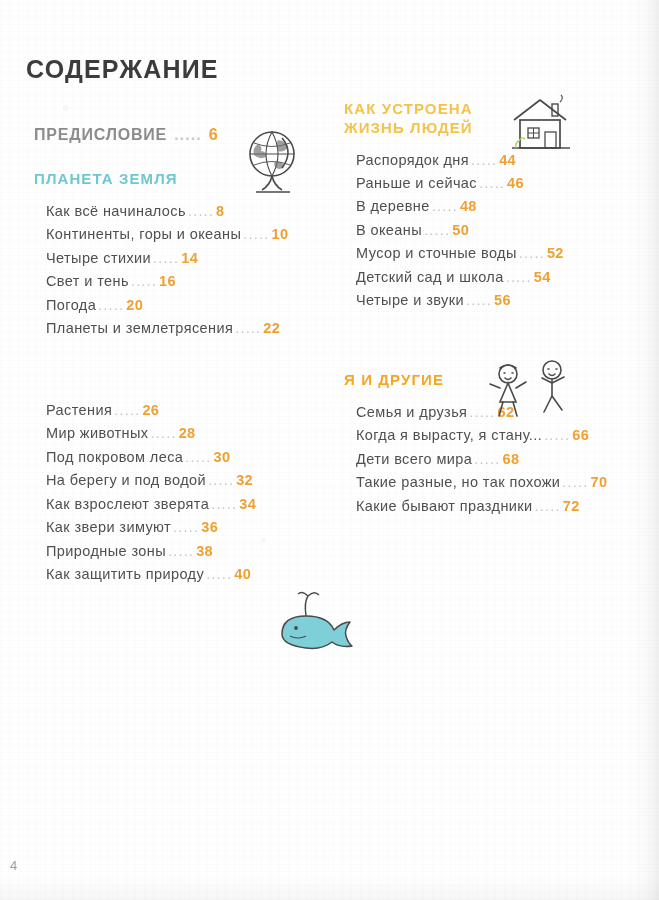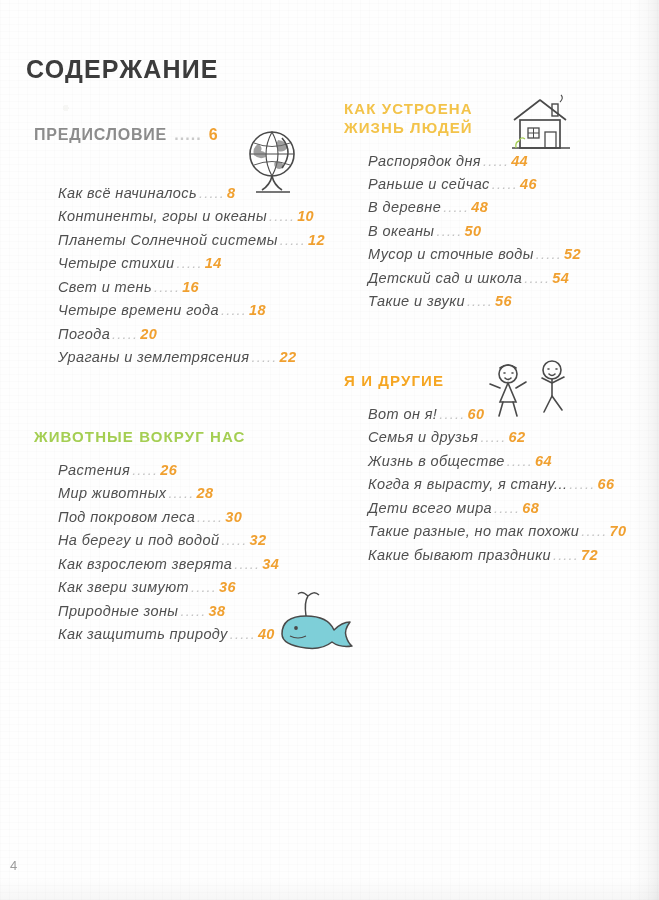--- a/index.html
+++ b/index.html
@@ -96,23 +96,22 @@
     margin-bottom: 11px;
     line-height: 1.25;
   }
   .sec-head.teal { color: #6fc8cf; }
   .sec-head.green { color: #a4ce52; }
   .sec-head.yellow { color: #f3c34a; }
   .sec-head.orange { color: #f5a623; }
 
   ul.entries {
     list-style: none;
-    margin: 12px;
+    margin: 0;
     padding: 0 0 0 12px;
-    font-style: italic;
   }
   ul.entries li {
     font-size: 14.5px;
     line-height: 1.62;
     color: #4f4f4f;
     white-space: nowrap;
     letter-spacing: 0.4px;
   }
   .dots {
     color: #c4c4c4;
@@ -148,34 +147,32 @@
 
   <div class="preface">
     <span>ПРЕДИСЛОВИЕ</span>
     <span class="dots">.....</span>
     <span class="pg">6</span>
   </div>
 
   <div class="col-left">
 
     <div class="section">
+      <div class="sec-head teal">ПЛАНЕТА  ЗЕМЛЯ</div>
       <ul class="entries">
         <li><span>Как  всё  начиналось</span><span class="dots">.....</span><span class="pg orange">8</span></li>
         <li><span>Континенты,  горы  и  океаны</span><span class="dots">.....</span><span class="pg orange">10</span></li>
-        <li><span>Планеты  Солнечной  системы</span><span class="dots">.....</span><span class="pg orange">12</span></li>
         <li><span>Четыре  стихии</span><span class="dots">.....</span><span class="pg orange">14</span></li>
         <li><span>Свет  и  тень</span><span class="dots">.....</span><span class="pg orange">16</span></li>
-        <li><span>Четыре  времени  года</span><span class="dots">.....</span><span class="pg orange">18</span></li>
         <li><span>Погода</span><span class="dots">.....</span><span class="pg orange">20</span></li>
-        <li><span>Ураганы  и  землетрясения</span><span class="dots">.....</span><span class="pg orange">22</span></li>
+        <li><span>Планеты  и  землетрясения</span><span class="dots">.....</span><span class="pg orange">22</span></li>
       </ul>
     </div>
 
     <div class="section" style="margin-top:58px;">
-      <div class="sec-head green">ЖИВОТНЫЕ  ВОКРУГ  НАС</div>
       <ul class="entries">
         <li><span>Растения</span><span class="dots">.....</span><span class="pg orange">26</span></li>
         <li><span>Мир  животных</span><span class="dots">.....</span><span class="pg orange">28</span></li>
         <li><span>Под  покровом  леса</span><span class="dots">.....</span><span class="pg orange">30</span></li>
         <li><span>На  берегу  и  под  водой</span><span class="dots">.....</span><span class="pg orange">32</span></li>
         <li><span>Как  взрослеют  зверята</span><span class="dots">.....</span><span class="pg orange">34</span></li>
         <li><span>Как  звери  зимуют</span><span class="dots">.....</span><span class="pg orange">36</span></li>
         <li><span>Природные  зоны</span><span class="dots">.....</span><span class="pg orange">38</span></li>
         <li><span>Как  защитить  природу</span><span class="dots">.....</span><span class="pg orange">40</span></li>
       </ul>
@@ -189,30 +186,28 @@
         <div>КАК  УСТРОЕНА</div>
         <div>ЖИЗНЬ ЛЮДЕЙ</div>
       </div>
       <ul class="entries">
         <li><span>Распорядок  дня</span><span class="dots">.....</span><span class="pg orange">44</span></li>
         <li><span>Раньше  и  сейчас</span><span class="dots">.....</span><span class="pg orange">46</span></li>
         <li><span>В  деревне</span><span class="dots">.....</span><span class="pg orange">48</span></li>
         <li><span>В  океаны</span><span class="dots">.....</span><span class="pg orange">50</span></li>
         <li><span>Мусор  и  сточные  воды</span><span class="dots">.....</span><span class="pg orange">52</span></li>
         <li><span>Детский  сад  и  школа</span><span class="dots">.....</span><span class="pg orange">54</span></li>
-        <li><span>Такие  и  звуки</span><span class="dots">.....</span><span class="pg orange">56</span></li>
+        <li><span>Четыре  и  звуки</span><span class="dots">.....</span><span class="pg orange">56</span></li>
       </ul>
     </div>
 
     <div class="section" style="margin-top:58px;">
       <div class="sec-head orange">Я  И  ДРУГИЕ</div>
       <ul class="entries">
-        <li><span>Вот  он  я!</span><span class="dots">.....</span><span class="pg orange">60</span></li>
         <li><span>Семья  и  друзья</span><span class="dots">.....</span><span class="pg orange">62</span></li>
-        <li><span>Жизнь  в  обществе</span><span class="dots">.....</span><span class="pg orange">64</span></li>
         <li><span>Когда  я  вырасту,  я  стану...</span><span class="dots">.....</span><span class="pg orange">66</span></li>
         <li><span>Дети  всего  мира</span><span class="dots">.....</span><span class="pg orange">68</span></li>
         <li><span>Такие  разные,  но  так  похожи</span><span class="dots">.....</span><span class="pg orange">70</span></li>
         <li><span>Какие  бывают  праздники</span><span class="dots">.....</span><span class="pg orange">72</span></li>
       </ul>
     </div>
   </div>
 
   <svg class="art art-globe" width="72" height="72" viewBox="0 0 72 72">
     <circle cx="34" cy="26" r="22" fill="#ffffff" stroke="#4a4a4a" stroke-width="1.6"></circle>

